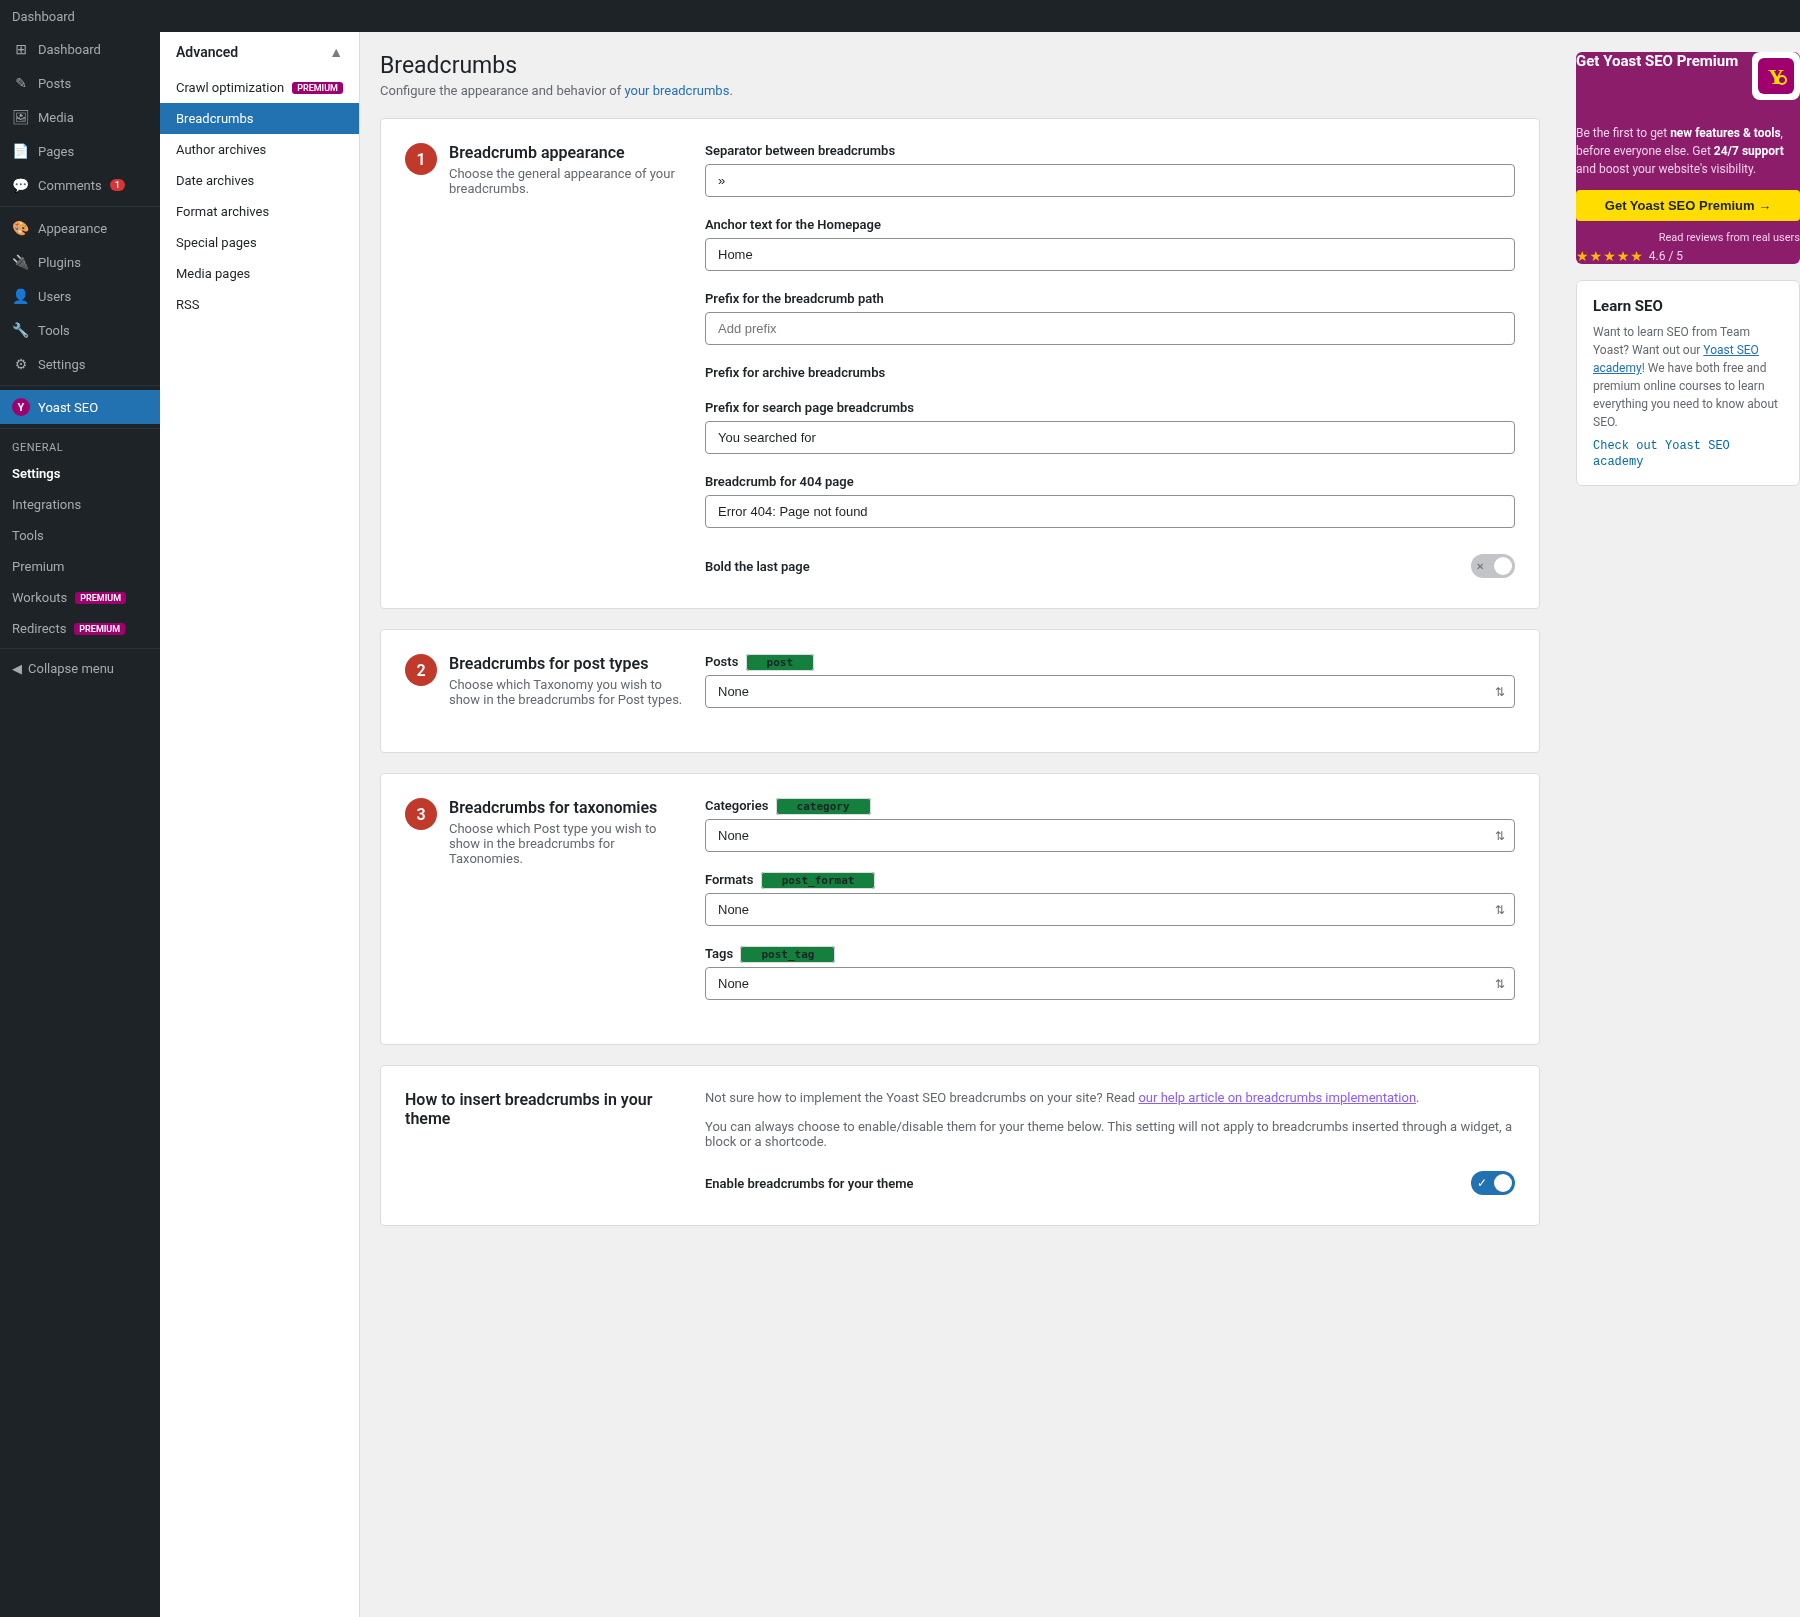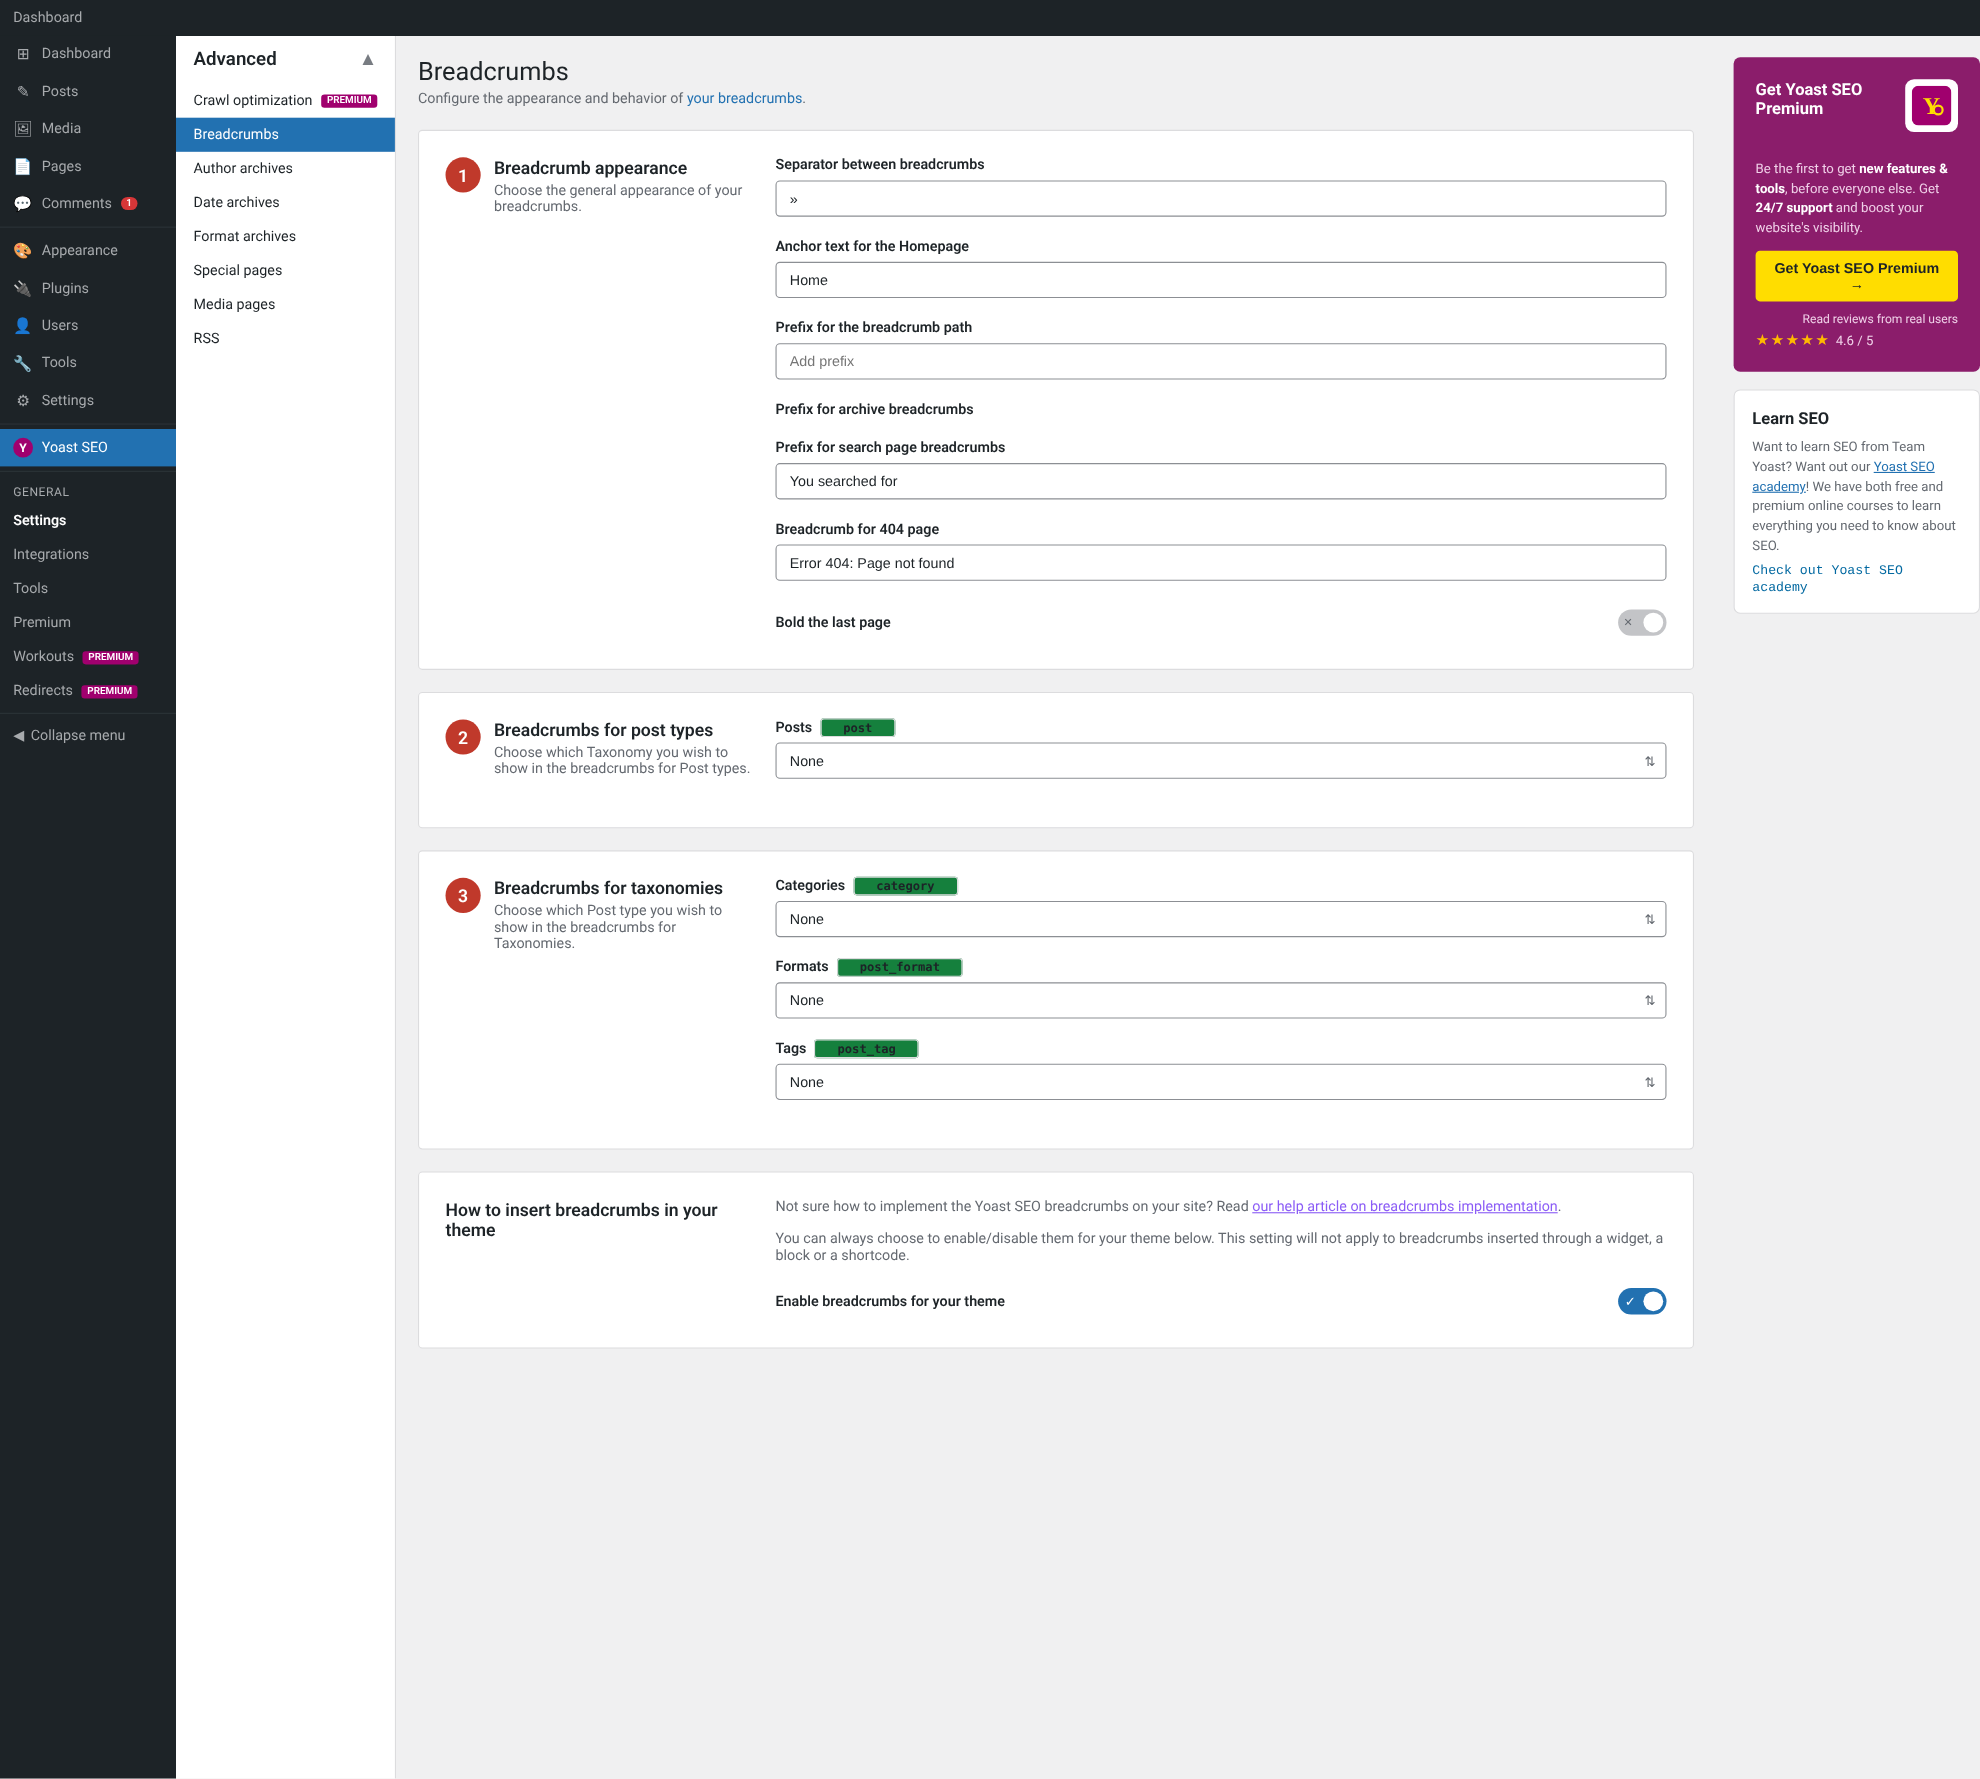--- a/index.html
+++ b/index.html
@@ -15,21 +15,21 @@
     .sidebar-item.active { background: #2271b1; color: #fff; }
     .sidebar-item .icon { width: 18px; height: 18px; display: flex; align-items: center; justify-content: center; font-size: 14px; flex-shrink: 0; }
     .sidebar-divider { height: 1px; background: #2c3338; margin: 4px 0; }
     .sidebar-section-label { color: #a7aaad; font-size: 11px; padding: 8px 12px 4px; text-transform: uppercase; letter-spacing: 0.5px; }
     .badge-premium { background: #a0006e; color: #fff; font-size: 9px; padding: 1px 5px; border-radius: 3px; font-weight: 600; text-transform: uppercase; }
     .badge-count { background: #d63638; color: #fff; font-size: 9px; padding: 1px 5px; border-radius: 10px; font-weight: 600; }
     .collapse-item { display: flex; align-items: center; gap: 6px; padding: 8px 12px; color: #a7aaad; cursor: pointer; font-size: 13px; }
 
     
     .sub-sidebar { width: 200px; background: #fff; min-height: 100vh; padding-top: 32px; border-right: 1px solid #dcdcde; flex-shrink: 0; }
-    .sub-sidebar-header { display: flex; align-items: center; justify-content: space-between; padding: 12px 16px; font-size: 17px; font-weight: 600; color: #1d2327; gap: 46px; }
+    .sub-sidebar-header { display: flex; align-items: center; justify-content: space-between; padding: 12px 16px; font-size: 14px; font-weight: 600; color: #1d2327; gap: 46px; }
     .sub-sidebar-header .chevron { color: #787c82; }
     .sub-sidebar-item { padding: 8px 16px; color: #1d2327; cursor: pointer; font-size: 13px; display: flex; align-items: center; gap: 6px; }
     .sub-sidebar-item.active { background: #2271b1; color: #fff; border-radius: 0; }
 
     
     .main-content { flex: 1; padding: 32px 20px 20px; background: #f0f0f1; overflow-y: auto; padding-top: 52px; }
     .page-title { font-size: 23px; font-weight: 400; color: #1d2327; margin-bottom: 4px; }
     .page-subtitle { font-size: 13px; color: #646970; margin-bottom: 20px; }
     .page-subtitle a { color: #2271b1; text-decoration: none; }
 
@@ -53,21 +53,21 @@
     
     .toggle-row { display: flex; align-items: center; justify-content: space-between; padding: 6px 0; }
 
     
     .select-wrapper { position: relative; }
     .form-select { width: 100%; border: 1px solid #8c8f94; border-radius: 4px; padding: 8px 28px 8px 12px; font-size: 13px; color: #1d2327; background: #fff; appearance: none; cursor: pointer; }
     .select-arrow { position: absolute; right: 10px; top: 50%; transform: translateY(-50%); pointer-events: none; color: #646970; font-size: 12px; }
 
     
     .right-panel { width: 240px; padding-top: 52px; padding-left: 16px; flex-shrink: 0; }
-    .promo-card { background: #8b1d6b; color: #fff; border-radius: 6px; padding: 20px; margin-bottom: 16px; }
+    .promo-card { background: #8b1d6b; color: #fff; border-radius: 6px; padding: 0; margin-bottom: 16px; }
     .promo-icon { width: 48px; height: 48px; background: #fff; border-radius: 8px; display: flex; align-items: center; justify-content: center; margin-bottom: 12px; float: right; }
     .promo-title { font-size: 15px; font-weight: 700; margin-bottom: 8px; color: #fff; clear: both; }
     .promo-btn { background: #ffdd00; color: #1d2327; border: none; border-radius: 4px; padding: 8px 14px; font-size: 13px; font-weight: 600; cursor: pointer; display: flex; align-items: center; gap: 6px; width: 100%; justify-content: center; }
     .rating-row { display: flex; align-items: center; gap: 6px; margin-top: 10px; justify-content: flex-end; }
 
     .learn-card { background: #fff; border: 1px solid #dcdcde; border-radius: 6px; padding: 16px; }
     .learn-title { font-size: 15px; font-weight: 700; color: #1d2327; margin-bottom: 8px; }
     .learn-desc { font-size: 12px; color: #646970; line-height: 1.5; margin-bottom: 6px; }
     .learn-desc a { color: #2271b1; }
     .learn-link { color: #0369a1; font-size: 12px; text-decoration: none; font-family: Liberation Mono, monospace; }

